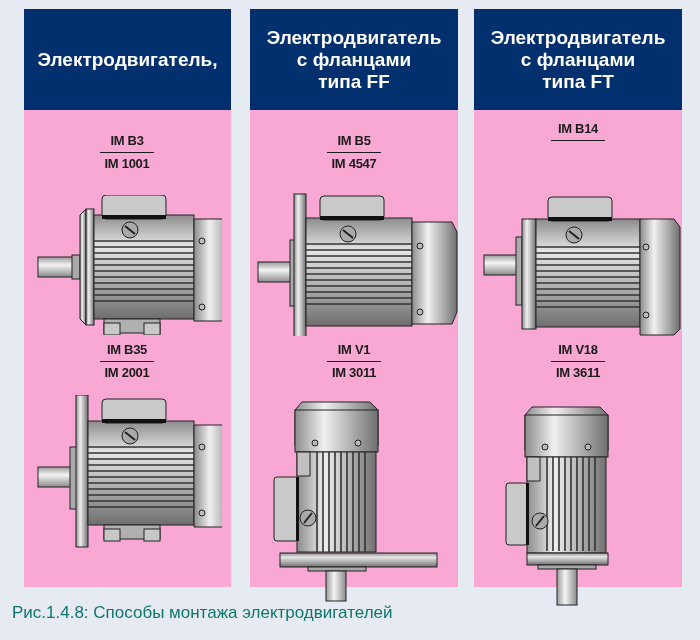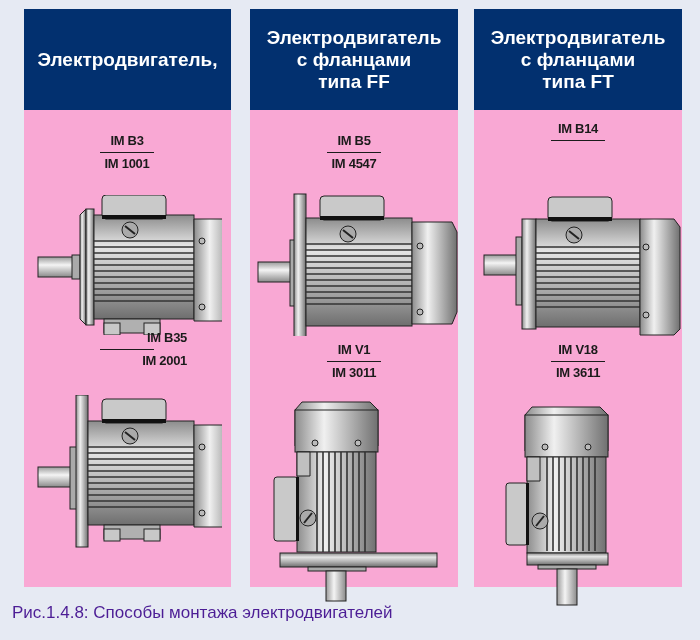--- a/index.html
+++ b/index.html
@@ -20,21 +20,21 @@
       position: absolute; width: 120px; text-align: center;
       font-family: "Liberation Sans", sans-serif; font-weight: bold; font-size: 13px;
       color: #1b1b1b; line-height: 16px; letter-spacing: -0.3px;
     }
     .code .top { display: block; padding-bottom: 3px; }
     .code .rule { display: block; width: 54px; height: 1px; background: #1b1b1b; margin: 0 auto 3px; }
     .code .bottom { display: block; }
     .motor { position: absolute; }
     .caption {
       position: absolute; left: 12px; top: 603px;
-      font-size: 17px; color: #4c1d95; white-space: nowrap;
+      font-size: 17px; color: #0f766e; white-space: nowrap;
     }
   </style>
 </head>
 <body>
 
 <svg width="0" height="0" style="position:absolute">
   <defs>
     <linearGradient id="gv" x1="0" y1="0" x2="0" y2="1">
       <stop offset="0" stop-color="#8c8c8c"></stop>
       <stop offset="0.3" stop-color="#e6e6e6"></stop>
@@ -94,21 +94,21 @@
     <circle cx="118" cy="35" r="8" fill="#aaa" stroke="#222"></circle>
     <line x1="113" y1="31" x2="123" y2="39" stroke="#222" stroke-width="2"></line>
     <path d="M182 24 L222 24 L227 34 L227 114 L222 126 L182 126 Z" fill="url(#gh)" stroke="#222"></path>
     <circle cx="190" cy="46" r="3" fill="#bbb" stroke="#222"></circle>
     <circle cx="190" cy="112" r="3" fill="#bbb" stroke="#222"></circle>
     <rect x="92" y="124" width="56" height="14" fill="#b0b0b0" stroke="#222"></rect>
     <rect x="92" y="128" width="16" height="12" fill="#c8c8c8" stroke="#222"></rect>
     <rect x="132" y="128" width="16" height="12" fill="#c8c8c8" stroke="#222"></rect>
   </svg>
 
-  <div class="code" style="left:43px;top:321px;text-align:right;">
+  <div class="code" style="left:43px;top:333px;">
     <span class="top">IM B35</span>
     <span class="rule"></span>
     <span class="bottom">IM 2001</span>
   </div>
 
   <svg class="motor" style="left:-12px;top:386px;" width="210" height="160" viewBox="0 0 210 160">
     <rect x="26" y="72" width="36" height="20" fill="url(#gshaft)" stroke="#222"></rect>
     <rect x="58" y="52" width="8" height="62" fill="#aaa" stroke="#222"></rect>
     <rect x="64" y="0" width="12" height="152" fill="url(#gh)" stroke="#222"></rect>
     <rect x="76" y="26" width="106" height="104" fill="url(#gv)" stroke="#222"></rect>

